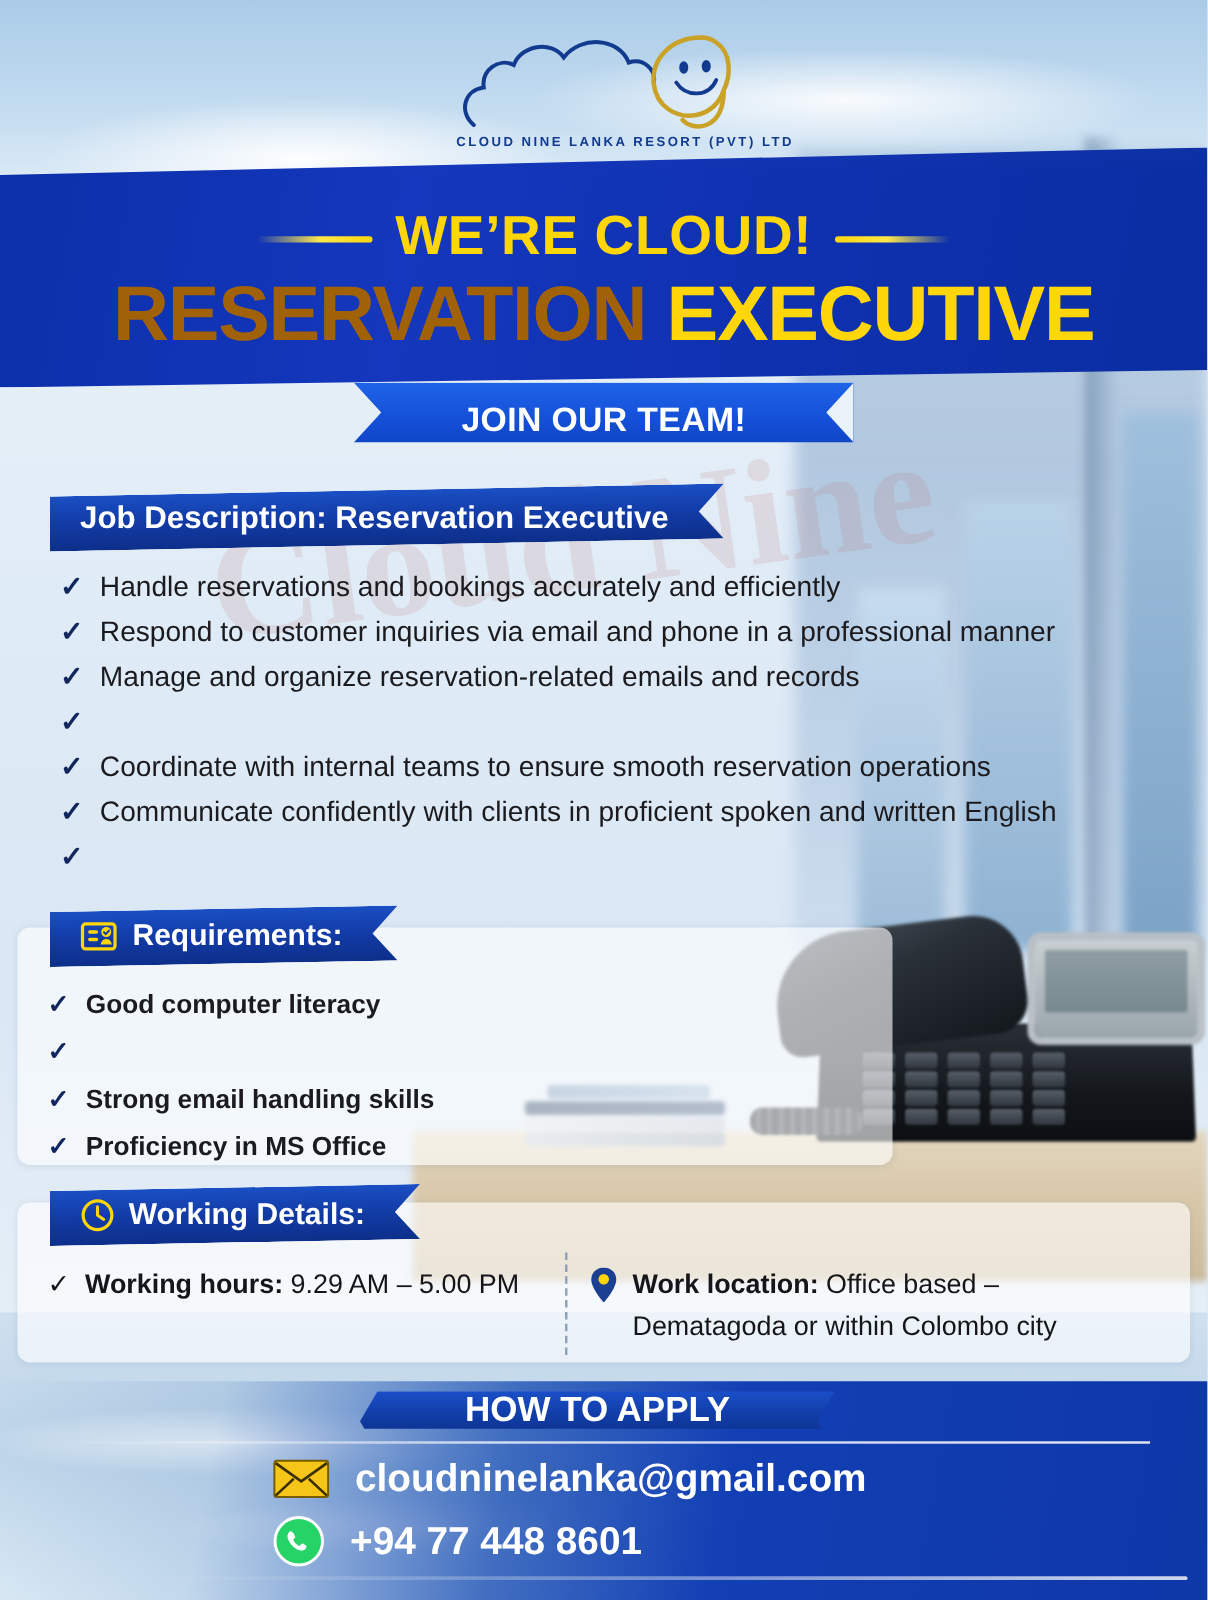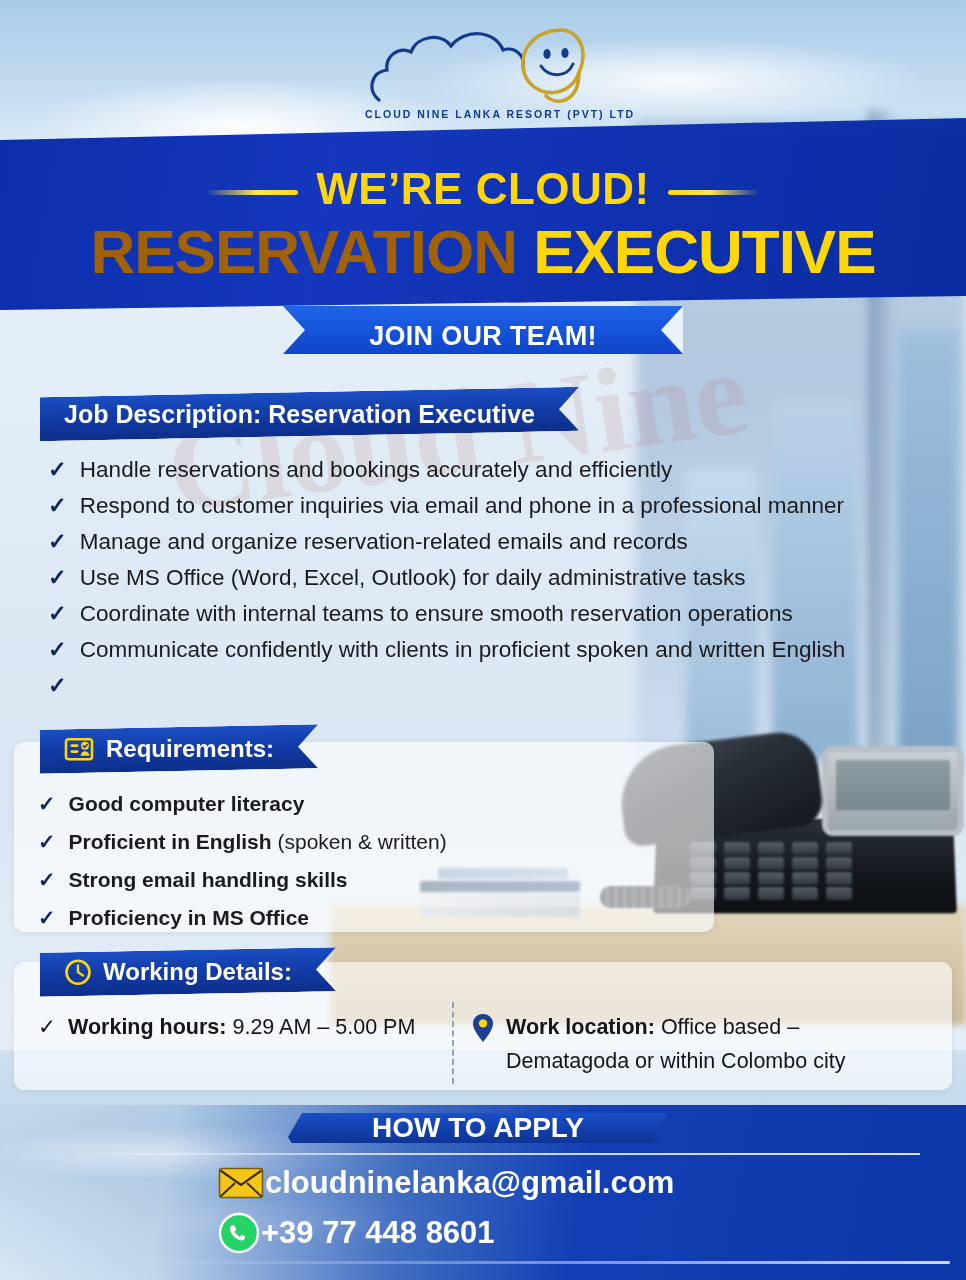--- a/index.html
+++ b/index.html
@@ -208,21 +208,21 @@
     background:linear-gradient(90deg,rgba(255,255,255,0),rgba(255,255,255,.8));
     border-radius:2px;
   }
   .apply {
     position:absolute; left:288px; top:1113px; width:380px; height:30px; z-index:6;
     background:linear-gradient(180deg,#1a4fc8 0%,#1340ae 50%,#0e3596 100%);
     clip-path:polygon(14px 0,380px 0,366px 24px,380px 48px,14px 48px,0 24px);
     display:flex; align-items:center; justify-content:center;
     color:#fff; font-size:28px; font-weight:bold;
   }
-  .contact { position:absolute; z-index:6; display:flex; align-items:center; gap:1px;
+  .contact { position:absolute; z-index:6; display:flex; align-items:center; gap:20px;
     color:#fff; font-weight:bold; }
   #c-mail { left:218px; top:1165px; font-size:31px; }
   #c-wa   { left:218px; top:1212px; font-size:31px; }
 
   .env { width:46px; height:32px; flex:0 0 auto; }
   .wa  { width:42px; height:42px; flex:0 0 auto; }
 
   
   .logo { position:absolute; left:365px; top:12px; width:245px; height:118px; z-index:4; }
   .logo-cap {
@@ -331,21 +331,20 @@
     <li>
       <span class="ck">✓</span>
       <span>Respond to customer inquiries via email and phone in a professional manner</span>
     </li>
     <li>
       <span class="ck">✓</span>
       <span>Manage and organize reservation-related emails and records</span>
     </li>
     <li>
       <span class="ck">✓</span>
-      <span>Use MS Office (Word, Excel, Outlook) for daily administrative tasks</span>
     </li>
     <li>
       <span class="ck">✓</span>
       <span>Coordinate with internal teams to ensure smooth reservation operations</span>
     </li>
     <li>
       <span class="ck">✓</span>
       <span>Communicate confidently with clients in proficient spoken and written English</span>
     </li>
     <li>
@@ -367,21 +366,20 @@
     <span>Requirements:</span>
   </span>
 </div>
 <ul class="req" id="req-list">
     <li>
       <span class="ck">✓</span>
       <span><span>Good computer literacy</span></span>
     </li>
     <li>
       <span class="ck">✓</span>
-      <span><span>Proficient in English</span><span class="soft"> (spoken &amp; written)</span></span>
     </li>
     <li>
       <span class="ck">✓</span>
       <span><span>Strong email handling skills</span></span>
     </li>
     <li>
       <span class="ck">✓</span>
       <span><span>Proficiency in MS Office</span></span>
     </li>
   </ul>
@@ -430,14 +428,14 @@
     <path d="M2.5 29.5L17 16M43.5 29.5L29 16" fill="none" stroke="#3b2f00" stroke-width="2"></path>
   </svg>
   <span>cloudninelanka@gmail.com</span>
 </div>
 
 <div class="contact" id="c-wa">
   <svg class="wa" viewBox="0 0 42 42">
     <circle cx="21" cy="21" r="19" fill="#25D366" stroke="#ffffff" stroke-width="2.4"></circle>
     <path d="M15.2 12.8c-.7 0-1.5.3-2 1-1.1 1.4-1.6 3.2-.9 5.2 1.1 3.3 3.6 6.3 6.9 8.1 2.2 1.2 4.2 1.6 5.6 1.1 1-.4 1.9-1.2 2.2-2.2.2-.6.2-1.2 0-1.5-.2-.3-2.6-1.6-3-1.7-.4-.1-.7 0-1 .4l-.9 1.2c-.2.3-.5.3-.9.1-1.9-.9-3.5-2.5-4.5-4.4-.2-.4-.1-.7.2-.9l1-.9c.3-.3.3-.6.2-1-.1-.4-1.2-2.9-1.6-3.2-.3-.3-.8-.3-1.3-.3z" fill="#ffffff"></path>
   </svg>
-  <span>+39 77 448 8601</span>
+  <span>+94 77 448 8601</span>
 </div>
 
 </body></html>

